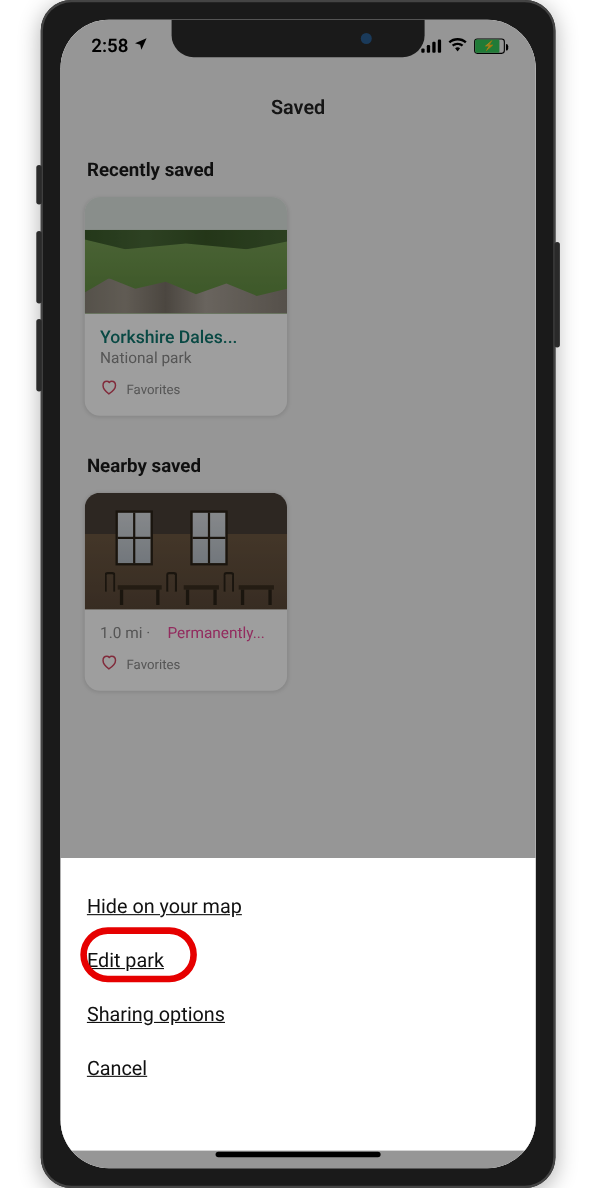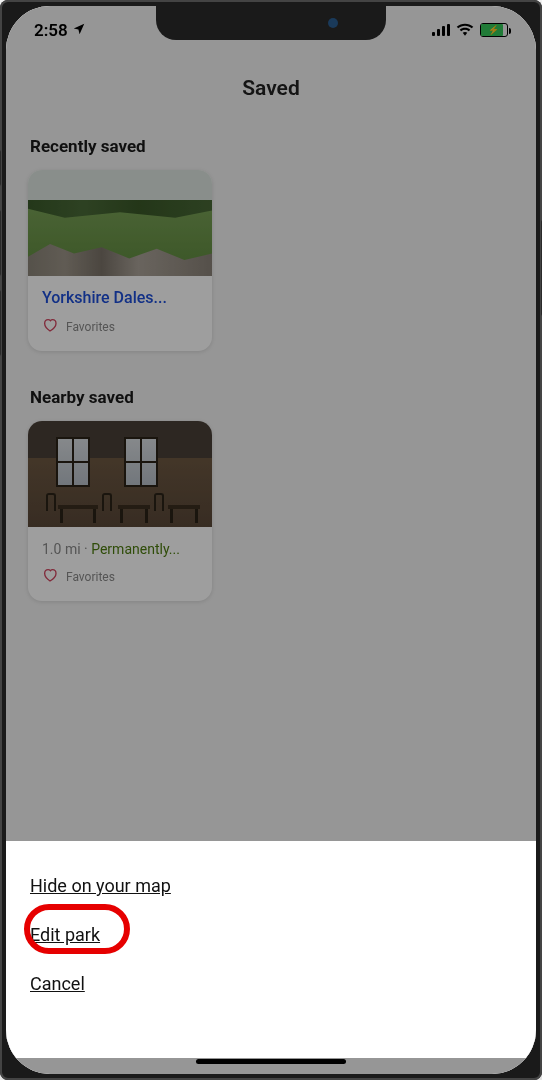--- a/index.html
+++ b/index.html
@@ -5,25 +5,25 @@
   * { box-sizing: border-box; margin: 0; padding: 0; }
   body {
     background: #fff;
     font-family: -apple-system, BlinkMacSystemFont, "Segoe UI", Roboto, Helvetica, Arial, sans-serif;
     display: flex;
     justify-content: center;
     align-items: flex-start;
     padding: 0;
   }
   .device {
-    width: 542px;
+    width: 468px;
     height: 1080px;
     background: #1a1a1a;
-    border-radius: 8px;
-    padding: 6px;
+    border-radius: 28px;
+    padding: 18px;
     position: relative;
     box-shadow: inset 0 0 0 2px #444, 0 4px 20px rgba(0,0,0,0.3);
   }
   .screen {
     width: 100%;
     height: 100%;
     background: #fff;
     border-radius: 44px;
     overflow: hidden;
     position: relative;
@@ -128,21 +128,21 @@
     font-size:9px;
     color:#000;
   }
   .content {
     position: relative;
     z-index: 2;
     padding: 0 18px;
   }
   .page-title {
     text-align: center;
-    font-size: 21px;
+    font-size: 18px;
     font-weight: 600;
     color: #222;
     padding: 22px 0 36px;
   }
   .section-header {
     font-size: 17px;
     font-weight: 700;
     color: #1a1a1a;
     margin: 0 6px 14px;
   }
@@ -235,34 +235,34 @@
   }
   .interior .c1{left:18px;}
   .interior .c2{left:74px;}
   .interior .c3{left:126px;}
   .card-body {
     padding: 12px 14px 14px;
   }
   .card-title {
     font-size: 16px;
     font-weight: 500;
-    color: #1d4ed8;
+    color: #0f766e;
     white-space: nowrap;
     overflow: hidden;
     text-overflow: ellipsis;
   }
   .card-sub {
     font-size: 14px;
     color: #8a8a8a;
     margin-top: 2px;
     white-space: nowrap;
     overflow: hidden;
     text-overflow: ellipsis;
   }
-  .card-sub .closed { color: #4d7c0f; }
+  .card-sub .closed { color: #ec4899; margin-left: 12px; }
   .fav-row {
     display:flex;
     align-items:center;
     gap:8px;
     margin-top:10px;
   }
   .heart {
     width:16px;
     height:16px;
   }
@@ -363,20 +363,21 @@
 
       <div class="content">
         <div class="page-title">Saved</div>
 
         <div class="section-header">Recently saved</div>
 
         <div class="card">
           <div class="card-img landscape"></div>
           <div class="card-body">
             <div class="card-title">Yorkshire Dales...</div>
+            <div class="card-sub">National park</div>
             <div class="fav-row">
               <span>
                 <svg class="heart" viewBox="0 0 24 24">
                     <path d="M12 21s-8-5.3-8-11.2C4 6.3 6.3 4 9.2 4c1.6 0 2.9 1 3.3 1.5C13 5 14.2 4 15.8 4 18.7 4 21 6.3 21 9.8 21 15.7 12 21 12 21z" fill="none" stroke="#d14660" stroke-width="2"></path>
                   </svg>
               </span>
               <span class="fav-label">Favorites</span>
             </div>
           </div>
         </div>
@@ -410,19 +411,20 @@
         </div>
 
       </div>
     </div>
 
     <div class="dim-overlay"></div>
 
     <div class="action-sheet">
       <span class="sheet-item">Hide on your map</span>
       <span class="sheet-item" id="edit-list-item">Edit park</span>
+      <span class="sheet-item">Sharing options</span>
       <span class="sheet-item">Cancel</span>
       <div class="highlight-ring" id="ring" style="top: 63px;"></div>
     </div>
 
     <div class="home-indicator"></div>
   </div>
 </div>
 
 </body></html>

